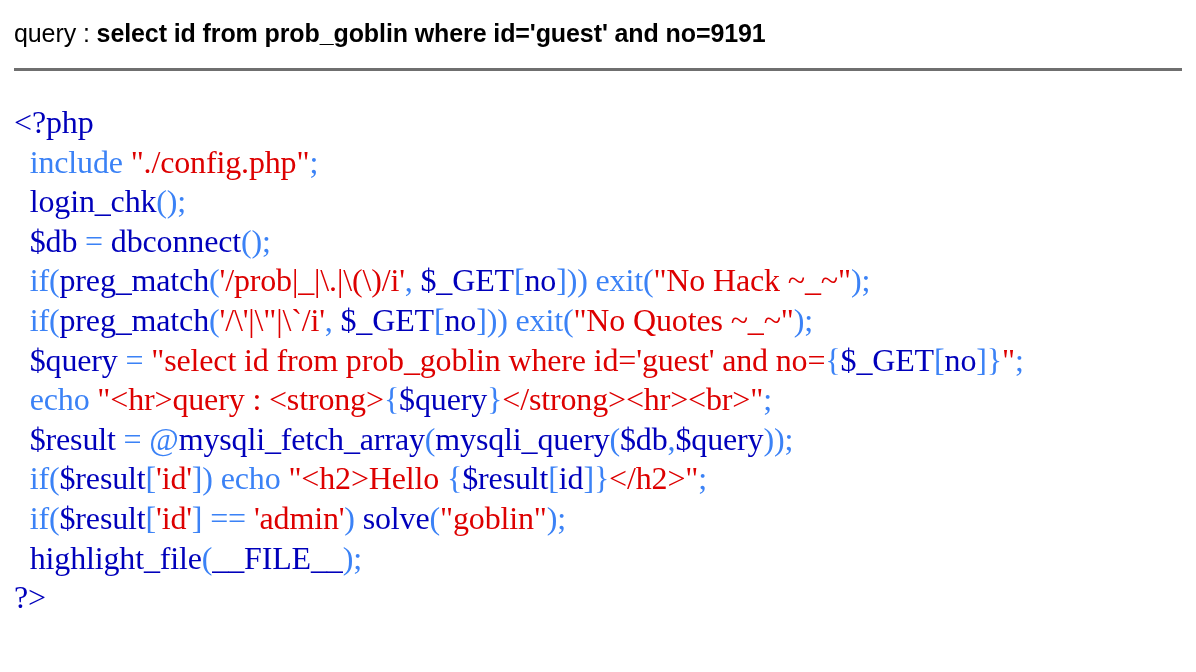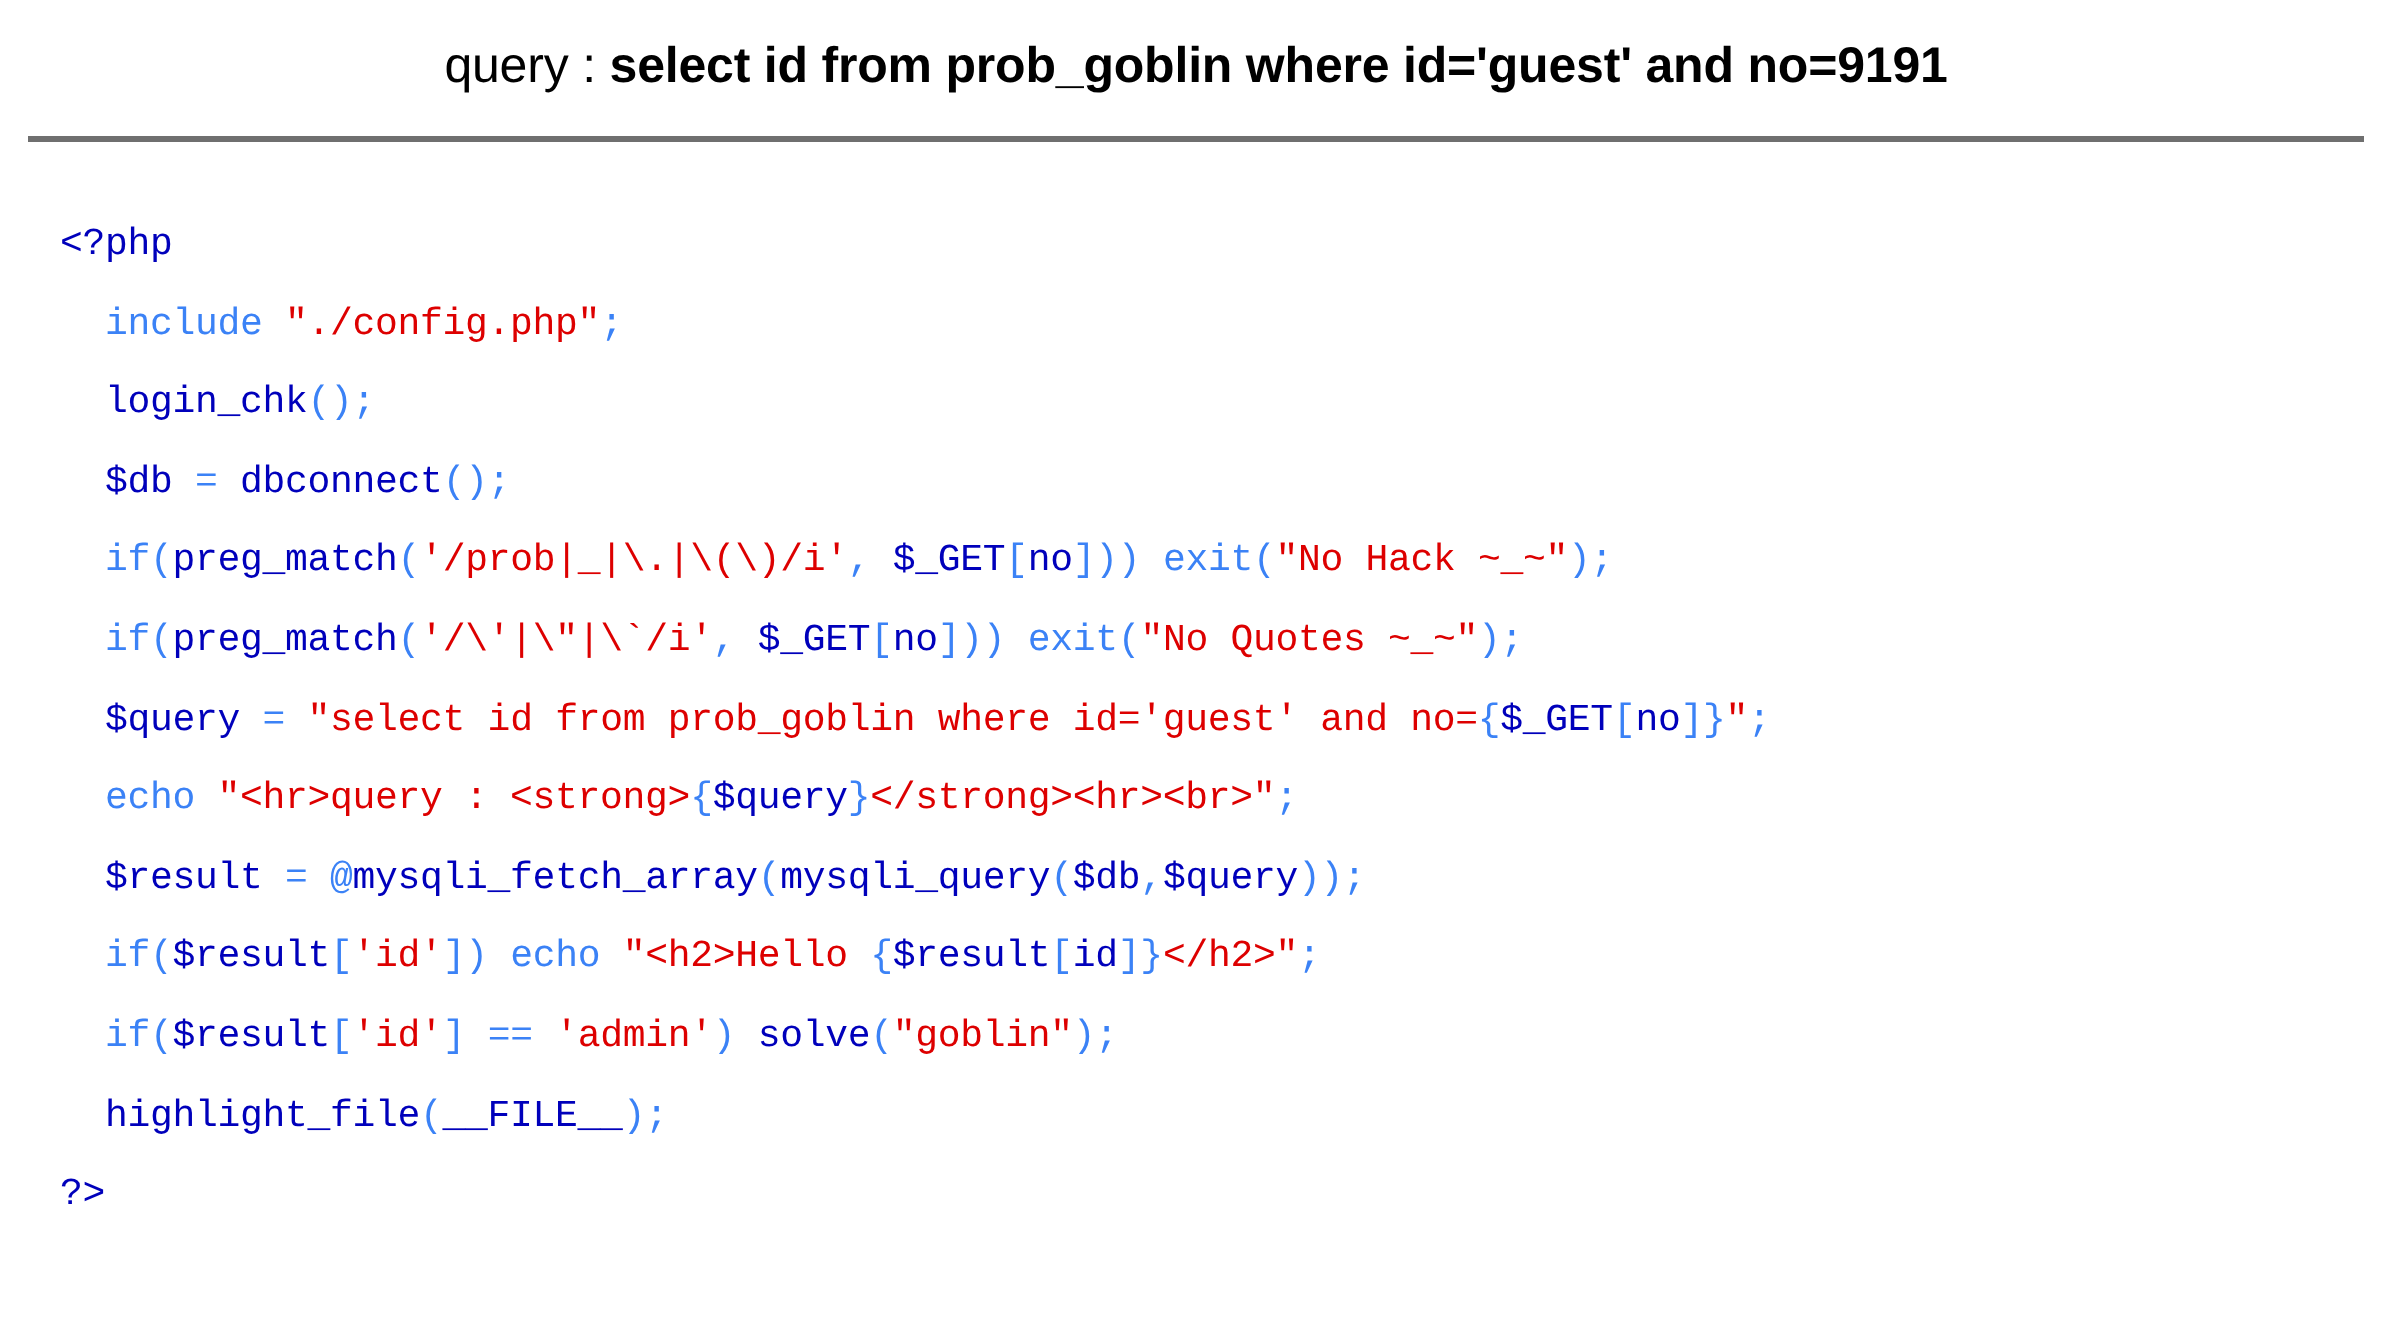--- a/index.html
+++ b/index.html
@@ -20,44 +20,42 @@
     height: 672px;
     box-sizing: border-box;
     padding: 0 14px;
   }
   .query-line {
     font-size: 25px;
     line-height: 30px;
     padding-top: 18px;
     white-space: nowrap;
     letter-spacing: -0.1px;
-    text-align: center;
   }
   .query-label {
     font-weight: normal;
   }
   .query-value {
     font-weight: bold;
   }
   .rule {
     height: 3px;
     background: #6f6f6f;
     border: 0;
     margin: 20px 0 0 0;
     width: 100%;
   }
   .spacer-br { height: 24px; }
   .code {
-    font-family: Liberation Mono, monospace;
-    font-size: 19px;
+    font-family: Liberation Serif, serif;
+    font-size: 32px;
     line-height: 39.6px;
     white-space: pre;
     letter-spacing: -0.15px;
     margin-top: 8px;
-    margin-left: 16px;
   }
   .code .b { color: #0000BB; }
   .code .g { color: #3b82f6; }
   .code .r { color: #DD0000; }
   .code-line { display: block; height: 39.6px; }
 </style>
 </head>
 <body>
 
 <div class="page">

